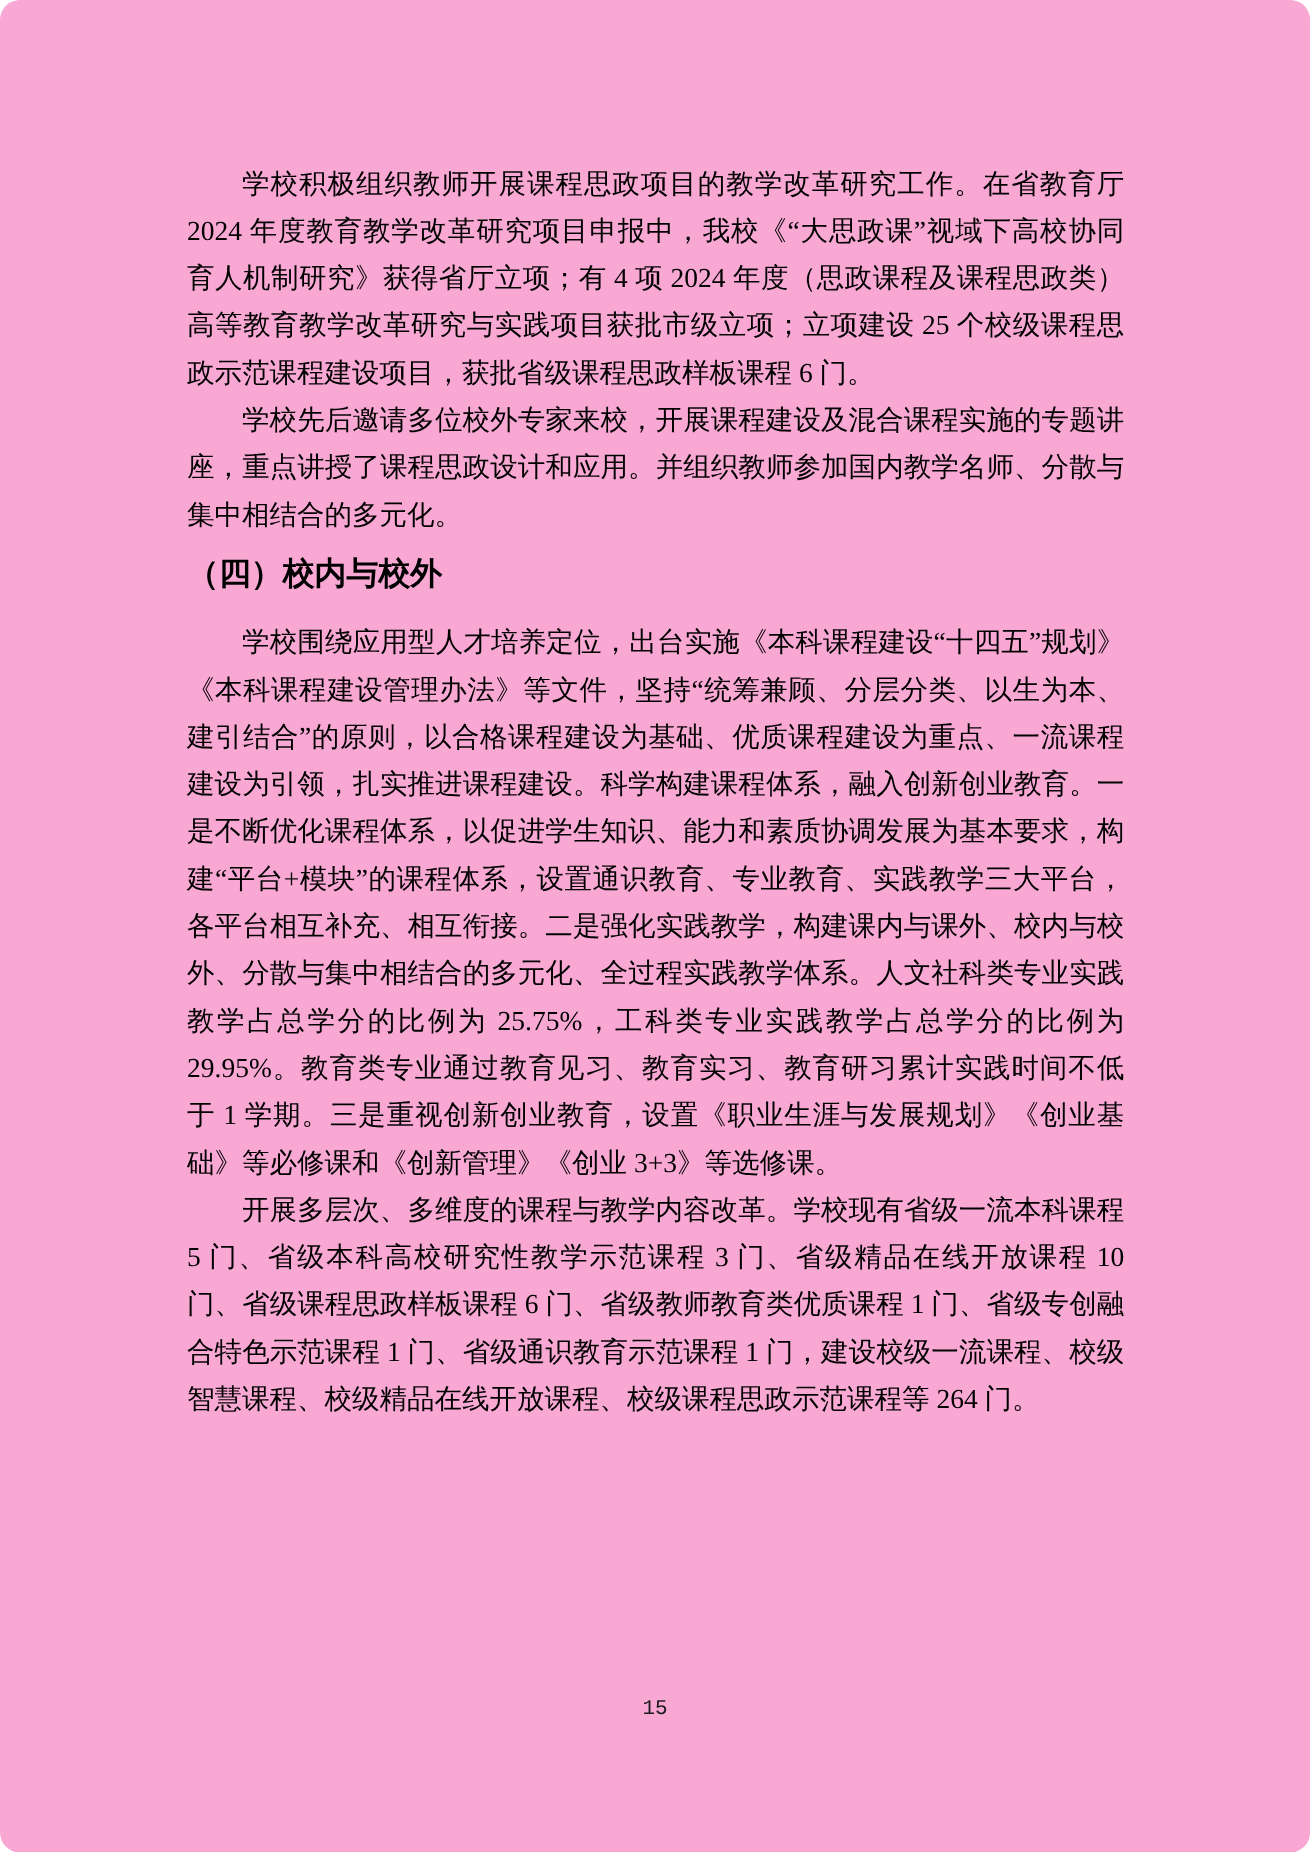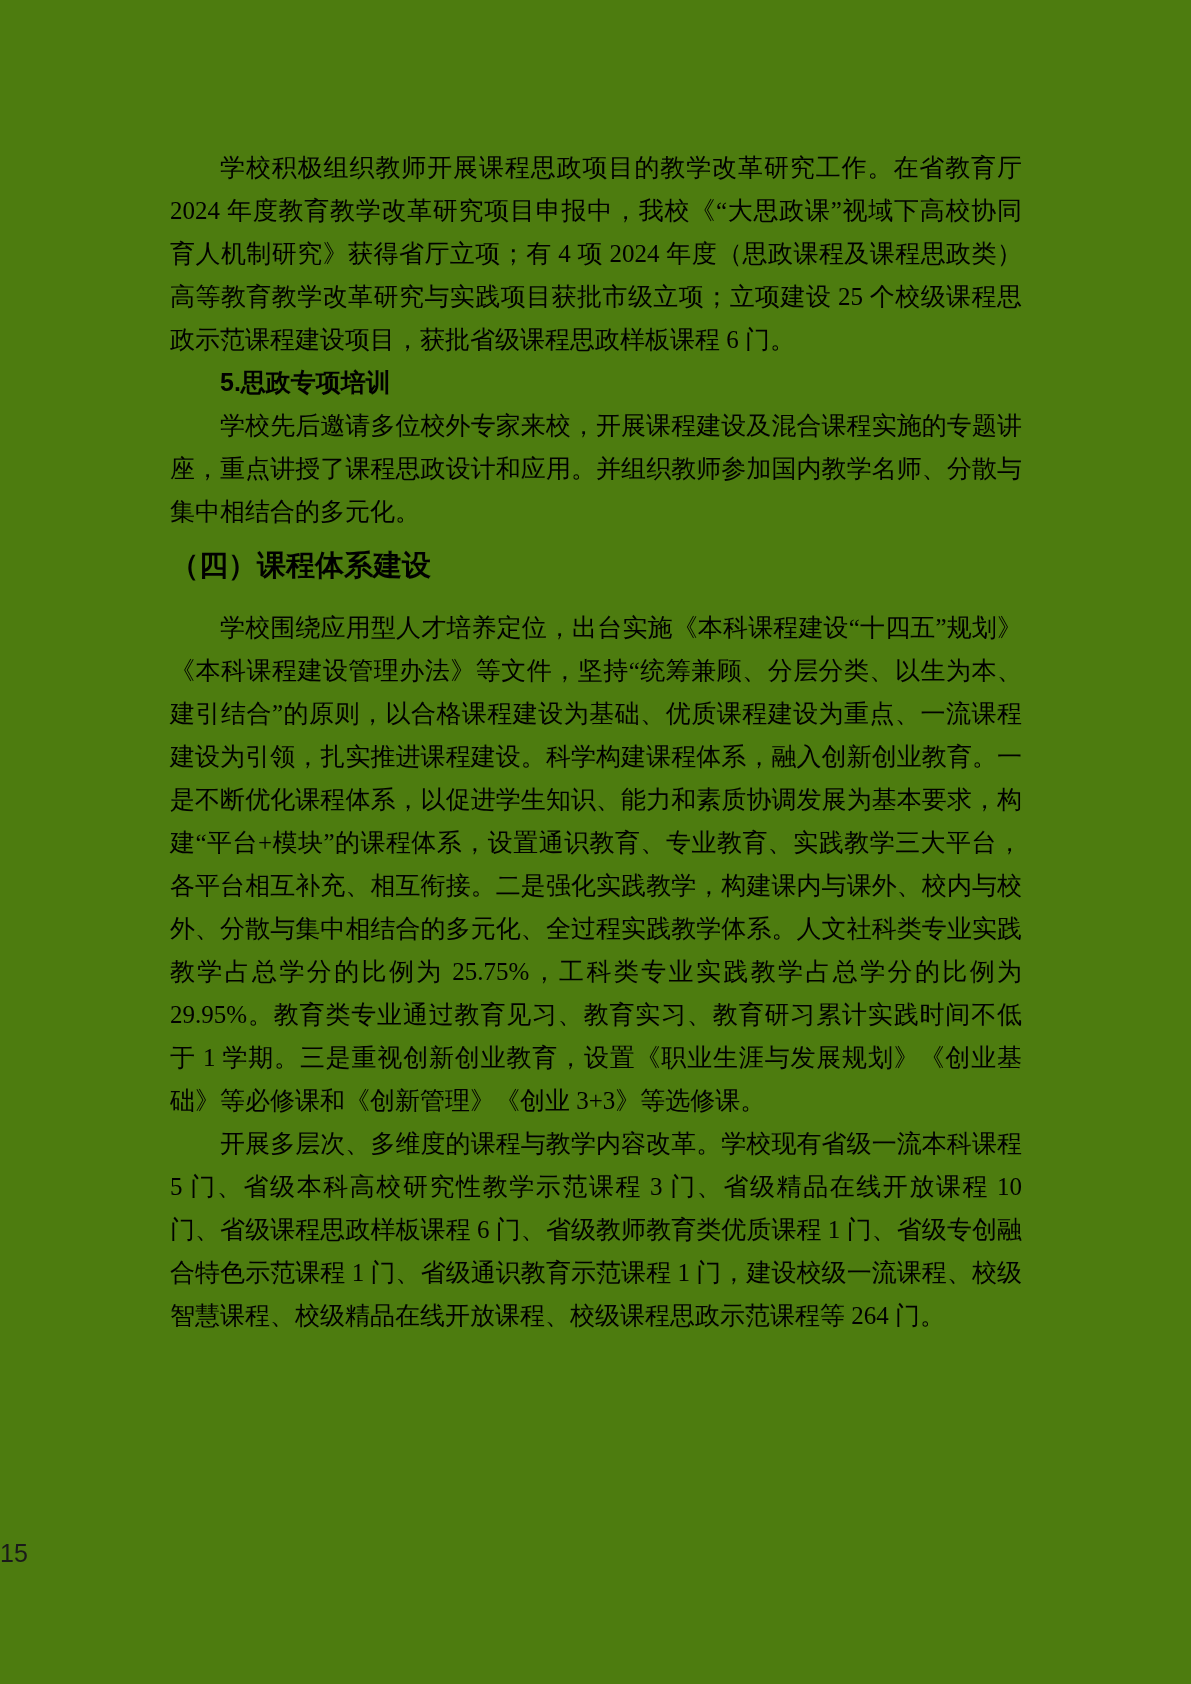--- a/index.html
+++ b/index.html
@@ -4,24 +4,25 @@
 <style>
   html, body {
     margin: 0;
     padding: 0;
     background: #ffffff;
   }
   .page {
     position: relative;
     width: 1191px;
     height: 1684px;
-    background: #4d7c0f;
+    background: #f9a8d4;
     overflow: hidden;
     font-family: "Liberation Serif", "DejaVu Serif", serif;
     color: #000000;
+    border-radius: 18px;
   }
   .content {
     position: absolute;
     left: 170px;
     top: 146px;
     width: 852px;
   }
   .para {
     margin: 0;
     font-family: "Liberation Serif", "DejaVu Serif", serif;
@@ -49,32 +50,32 @@
     font-size: 29px;
     line-height: 44px;
     text-indent: 0;
     color: #000000;
   }
   .page-number {
     position: absolute;
     top: 1541px;
     left: 0;
     width: 100%;
-    font-family: Liberation Sans, sans-serif;
-    font-size: 25px;
+    text-align: center;
+    font-family: Liberation Mono, monospace;
+    font-size: 19px;
     line-height: 24px;
     color: #1a1a1a;
   }
 </style>
 </head>
 <body>
 
 <div class="page">
   <div class="content">
     <p class="para">学校积极组织教师开展课程思政项目的教学改革研究工作。在省教育厅 2024 年度教育教学改革研究项目申报中，我校《“大思政课”视域下高校协同育人机制研究》获得省厅立项；有 4 项 2024 年度（思政课程及课程思政类）高等教育教学改革研究与实践项目获批市级立项；立项建设 25 个校级课程思政示范课程建设项目，获批省级课程思政样板课程 6 门。</p>
-    <h3 class="heading-sub">5.思政专项培训</h3>
     <p class="para">学校先后邀请多位校外专家来校，开展课程建设及混合课程实施的专题讲座，重点讲授了课程思政设计和应用。并组织教师参加国内教学名师、分散与集中相结合的多元化。</p>
-    <h2 class="heading-section">（四）课程体系建设</h2>
+    <h2 class="heading-section">（四）校内与校外</h2>
     <p class="para">学校围绕应用型人才培养定位，出台实施《本科课程建设“十四五”规划》《本科课程建设管理办法》等文件，坚持“统筹兼顾、分层分类、以生为本、建引结合”的原则，以合格课程建设为基础、优质课程建设为重点、一流课程建设为引领，扎实推进课程建设。科学构建课程体系，融入创新创业教育。一是不断优化课程体系，以促进学生知识、能力和素质协调发展为基本要求，构建“平台+模块”的课程体系，设置通识教育、专业教育、实践教学三大平台，各平台相互补充、相互衔接。二是强化实践教学，构建课内与课外、校内与校外、分散与集中相结合的多元化、全过程实践教学体系。人文社科类专业实践教学占总学分的比例为 25.75%，工科类专业实践教学占总学分的比例为 29.95%。教育类专业通过教育见习、教育实习、教育研习累计实践时间不低于 1 学期。三是重视创新创业教育，设置《职业生涯与发展规划》《创业基础》等必修课和《创新管理》《创业 3+3》等选修课。</p>
     <p class="para para-last">开展多层次、多维度的课程与教学内容改革。学校现有省级一流本科课程 5 门、省级本科高校研究性教学示范课程 3 门、省级精品在线开放课程 10 门、省级课程思政样板课程 6 门、省级教师教育类优质课程 1 门、省级专创融合特色示范课程 1 门、省级通识教育示范课程 1 门，建设校级一流课程、校级智慧课程、校级精品在线开放课程、校级课程思政示范课程等 264 门。</p>
   </div>
   <div class="page-number">15</div>
 </div>
 
 </body></html>

